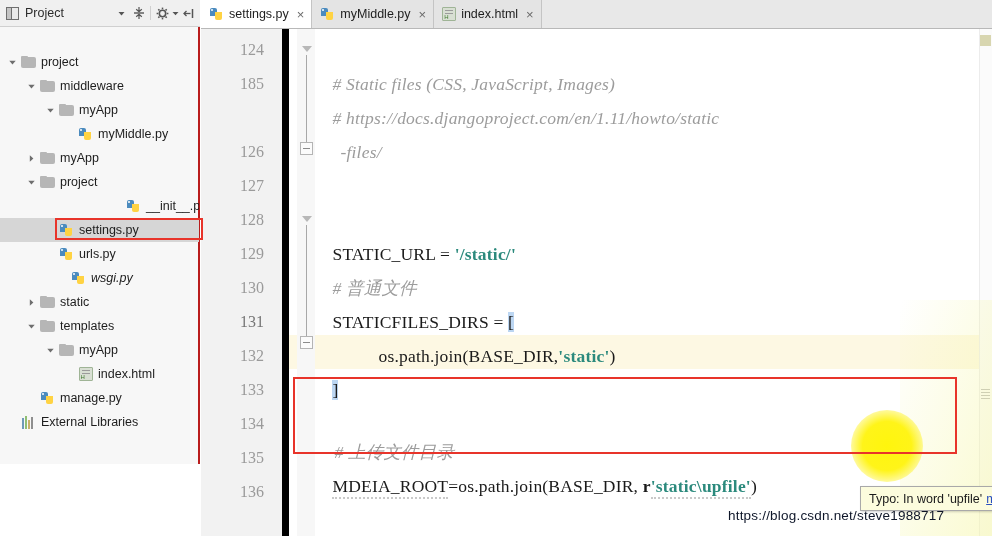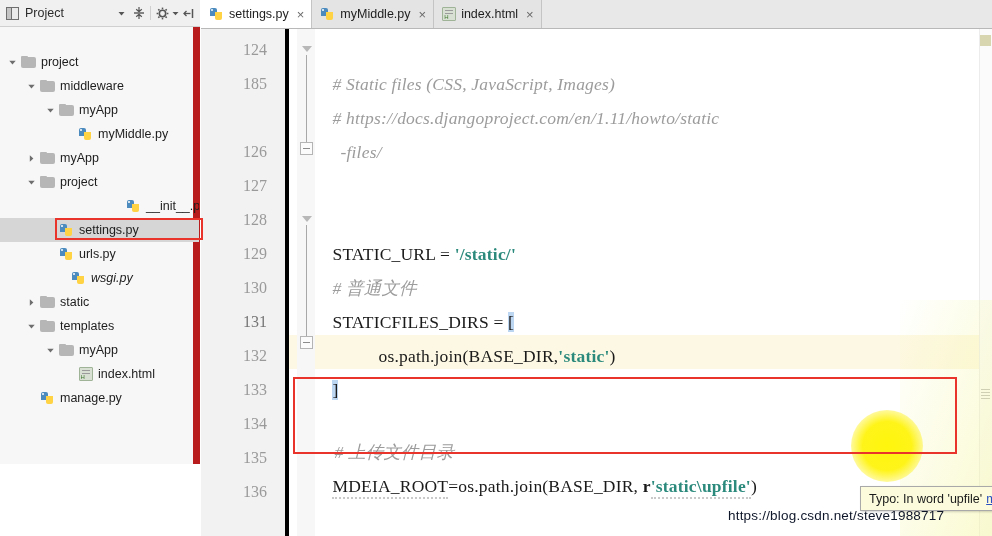--- a/index.html
+++ b/index.html
@@ -15,21 +15,21 @@
     width: 992px; height: 536px;
     background: #ffffff;
   }
 
   
   #project-panel {
     position: absolute;
     left: 0; top: 0;
     width: 200px; height: 464px;
     background: #f7f7f7;
-    border-right: 7px solid #b91c1c;
+    border-right: 2px solid #b91c1c;
   }
   #project-toolbar {
     position: absolute;
     left: 0; top: 0;
     width: 200px; height: 27px;
     background: #f0f0f0;
     border-bottom: 1px solid #d0d0d0;
     display: flex;
     align-items: center;
     padding: 0 4px;
@@ -225,21 +225,21 @@
     left: 201px; top: 29px;
     width: 791px; height: 507px;
     background: #ffffff;
     overflow: hidden;
   }
   #gutter {
     position: absolute;
     left: 0; top: 0;
     width: 88px; height: 507px;
     background: #f2f2f2;
-    border-right: 4px solid #000000;
+    border-right: 7px solid #000000;
   }
   #gutter-fold {
     position: absolute;
     left: 96px; top: 0;
     width: 18px; height: 507px;
     background: #f7f7f7;
   }
   .lineno {
     position: absolute;
     right: 18px;
@@ -615,20 +615,32 @@
           <span class="tarrow empty"></span>
           <span class="ticon">
             <span class="py-shape">
               <span class="pg1"></span>
               <span class="pg2"></span>
               <span class="pgdot"></span>
             </span>
           </span>
           <span class="tlabel">manage.py</span>
         </div>
+        <div class="trow" style="padding-left: 6px;">
+          <span class="tarrow empty"></span>
+          <span class="ticon">
+            <span class="lib-shape">
+              <i></i>
+              <i></i>
+              <i></i>
+              <i></i>
+            </span>
+          </span>
+          <span class="tlabel">External Libraries</span>
+        </div>
       </div>
 
     <div id="tree-annotation"></div>
   </div>
 
   <div id="tabbar">
       <div class="tab active">
         <span style="display: inline-flex;">
           <span class="py-shape">
             <span class="pg1"></span>

